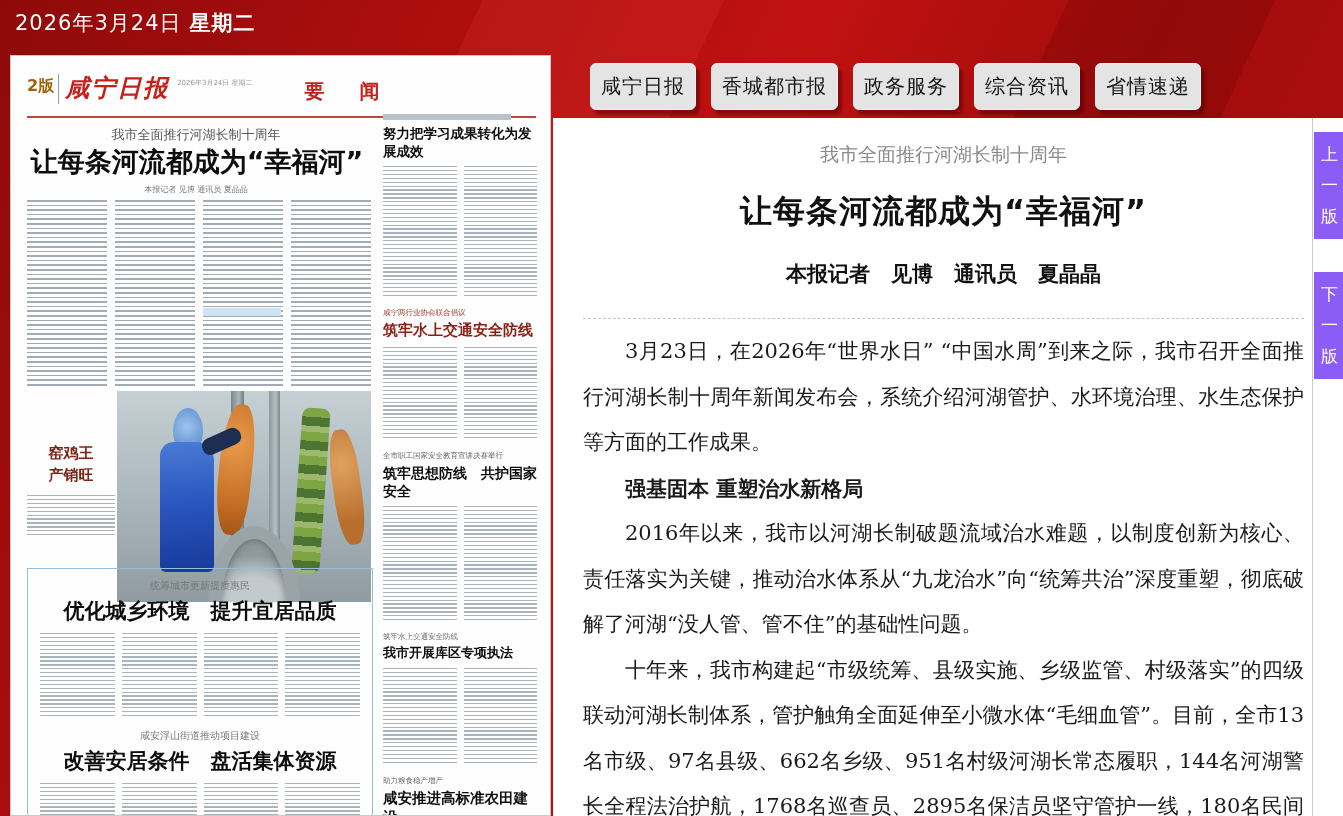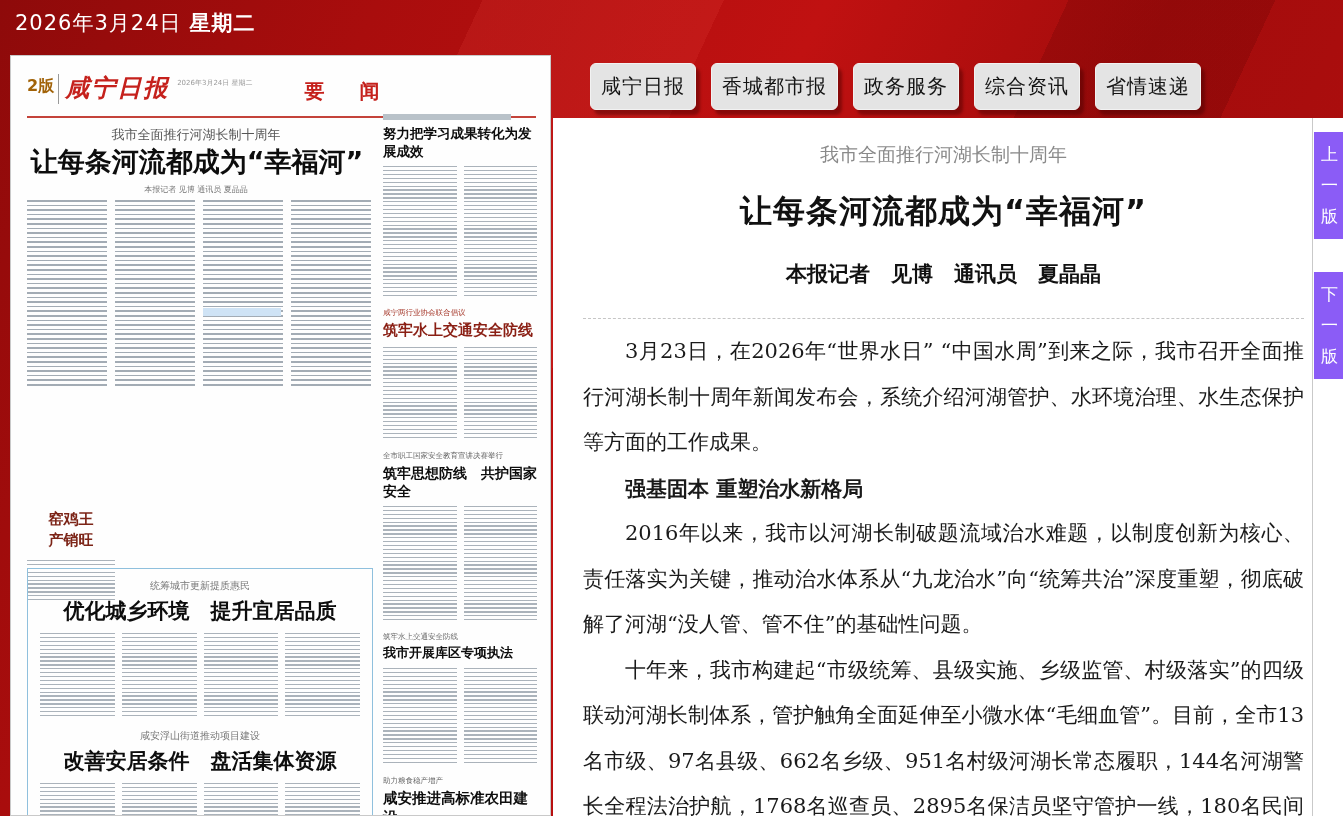--- a/index.html
+++ b/index.html
@@ -69,21 +69,21 @@
   .np-lead-title{ position:absolute; top:88px; left:14px; width:344px; text-align:center; font-size:27px; font-weight:bold; color:#0d0d0d; }
   .np-lead-byline{ position:absolute; top:128px; left:20px; width:330px; text-align:center; font-size:8px; color:#777; }
 
   .sim{ background:repeating-linear-gradient(180deg, rgba(88,104,120,.55) 0 1.6px, rgba(0,0,0,0) 1.6px 4.6px); }
   .sim-s{ background:repeating-linear-gradient(180deg, rgba(88,104,120,.5) 0 1.3px, rgba(0,0,0,0) 1.3px 3.9px); }
 
   .np-cols{ position:absolute; top:144px; left:16px; width:344px; height:188px;
     display:grid; grid-template-columns:repeat(4,1fr); gap:8px; }
   .np-blue-tag{ position:absolute; top:252px; left:192px; width:78px; height:8px; background:#cfe3f5; }
 
-  .np-photo-row{ position:absolute; top:335px; left:16px; width:344px; height:211px; display:flex; gap:2px;align-items:flex-end; }
+  .np-photo-row{ position:absolute; top:335px; left:16px; width:344px; height:211px; display:flex; gap:2px; }
   .np-story{ width:88px; padding-top:52px; }
   .np-story-title{ font-size:15px; font-weight:bold; color:#7c2417; text-align:center; line-height:1.45; }
   .np-story-sim{ height:42px; margin-top:8px; }
 
   .photo{ flex:1; position:relative; overflow:hidden; filter:blur(.3px);
     background:linear-gradient(180deg,#c6d0d4 0%,#adbabf 45%,#8f9ba1 100%); }
   .ph-post1{ position:absolute; left:45%; top:0; width:5%; height:100%; background:linear-gradient(90deg,#78868c,#aab6ba 60%,#6d7b81); }
   .ph-post2{ position:absolute; left:60%; top:0; width:4%; height:100%; background:linear-gradient(90deg,#8b989e,#b4bfc3 60%,#7b898f); }
   .ph-orange{ position:absolute; left:40%; top:6%; width:13%; height:62%; border-radius:45% 40% 35% 45%;
     background:radial-gradient(circle at 40% 30%,#e89a4a,#c06a22 70%,#a2541a); transform:rotate(6deg); }

